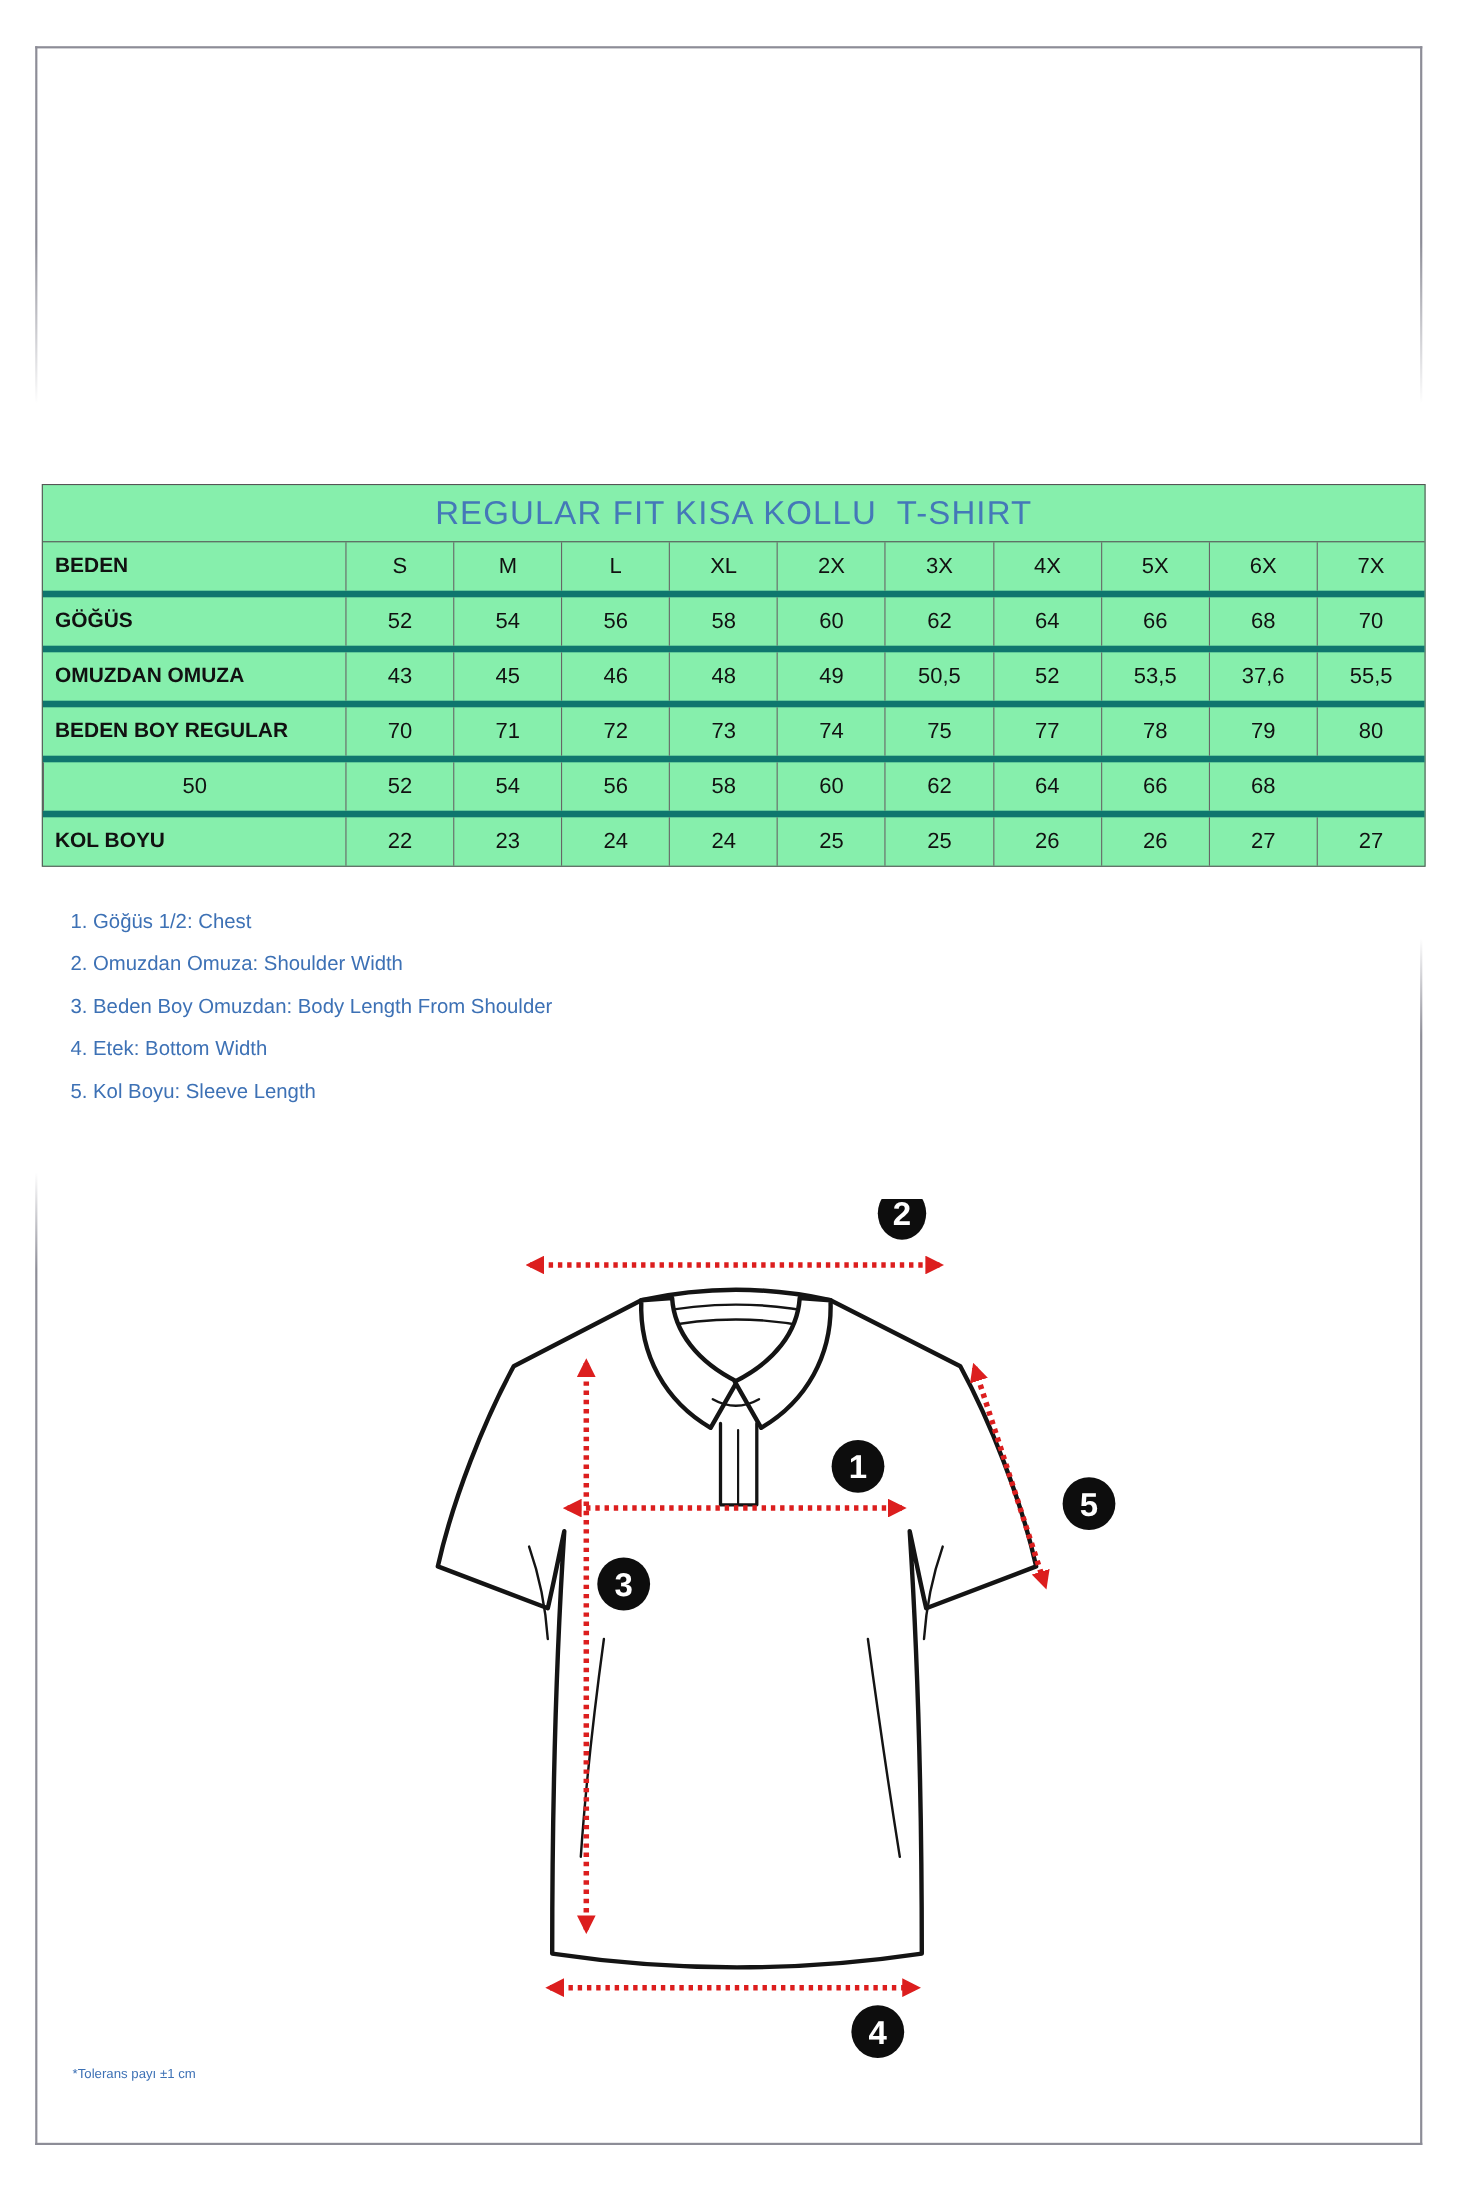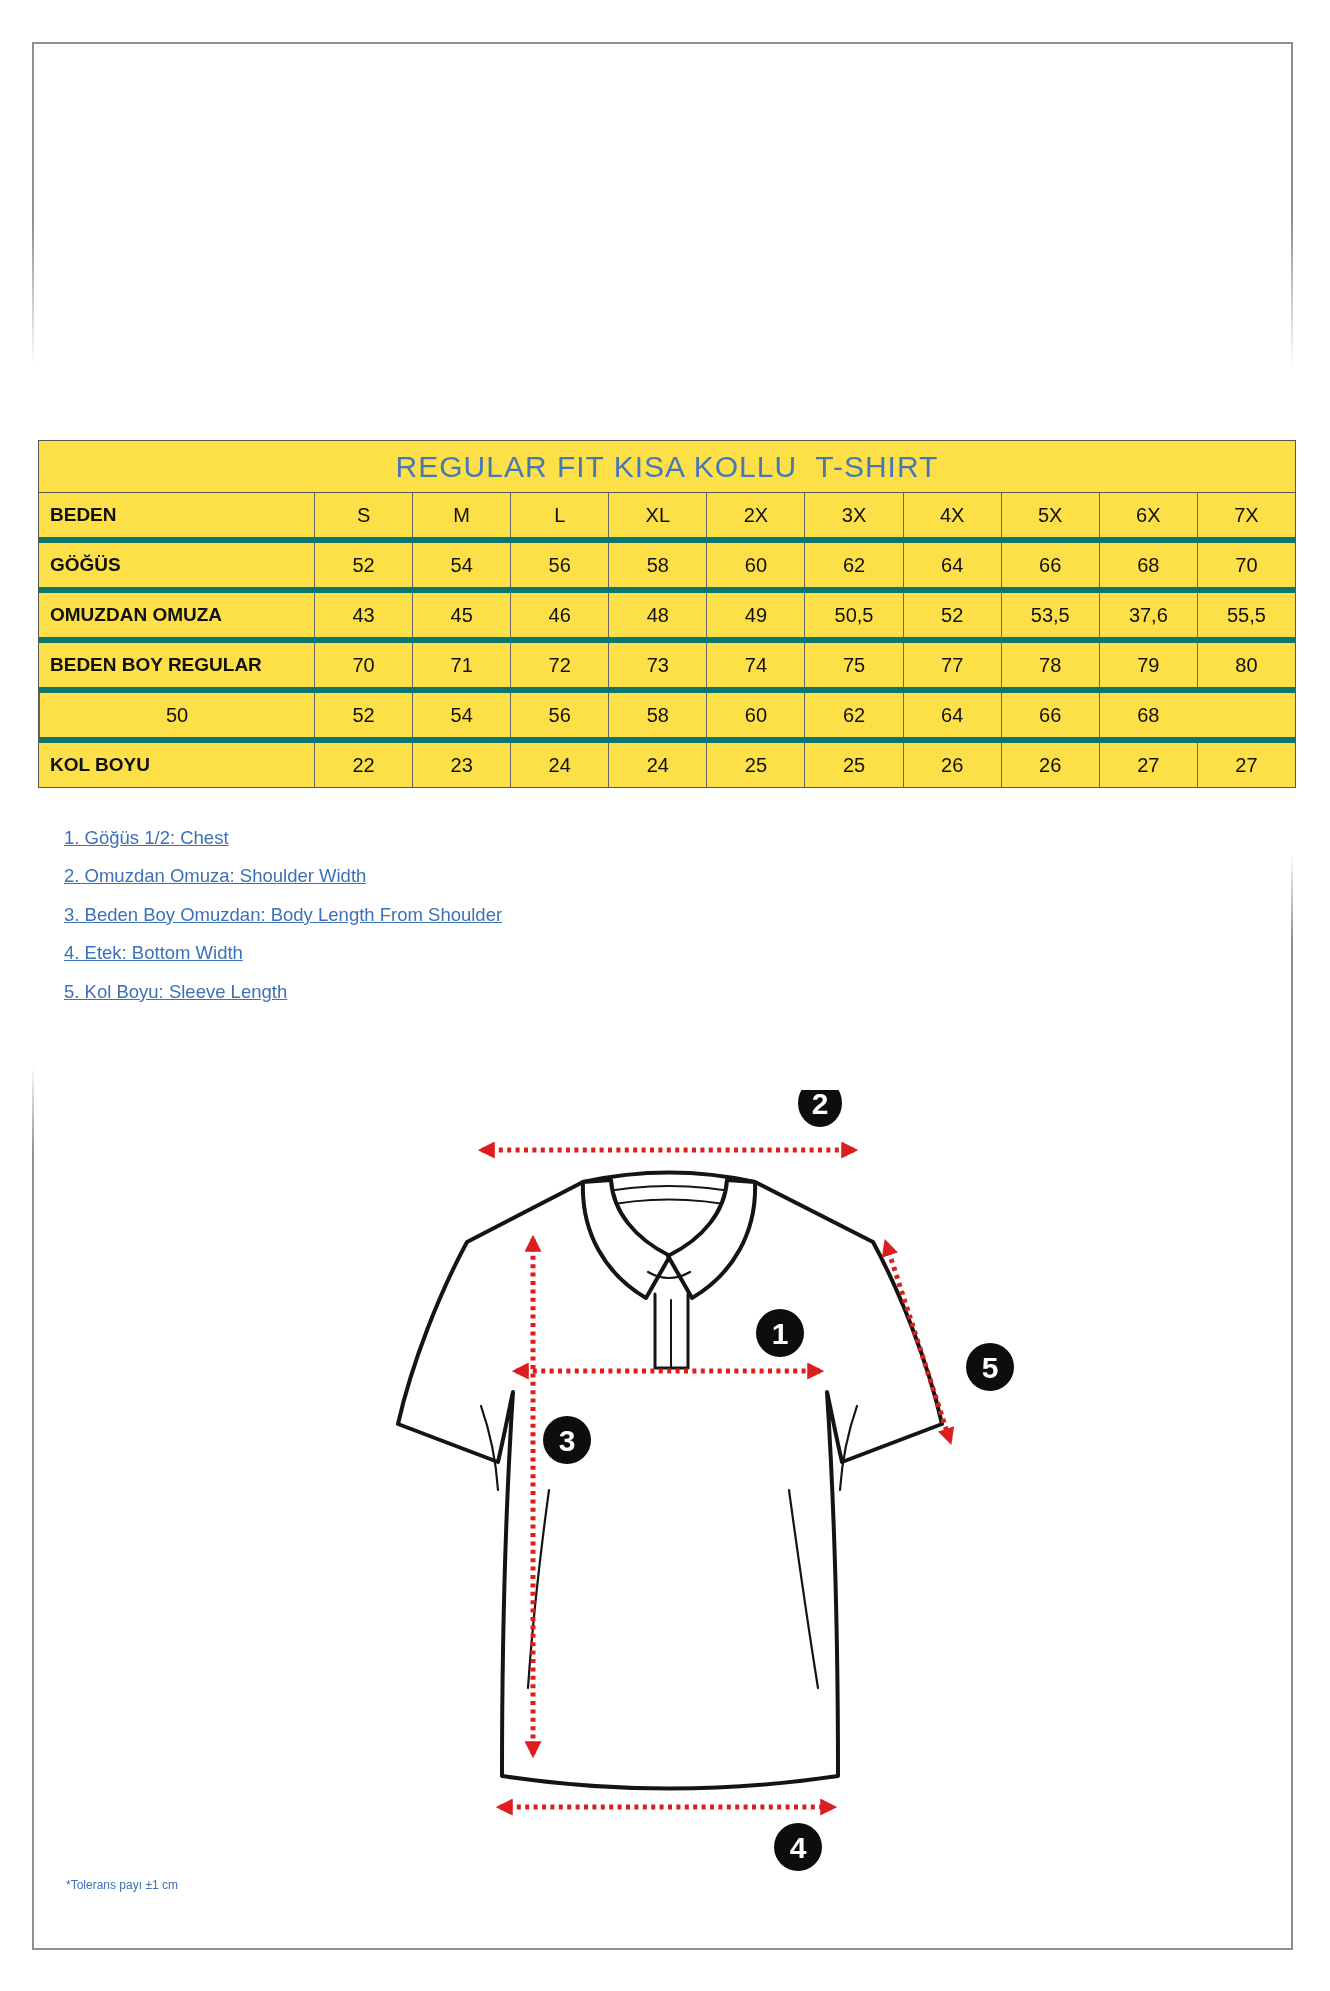--- a/index.html
+++ b/index.html
@@ -8,32 +8,32 @@
 
   
   .topbox-top{position:absolute;left:32px;top:42px;width:1261px;height:2px;background:#8d8d97;}
   .topbox-left{position:absolute;left:32px;top:42px;width:2px;height:325px;
     background:linear-gradient(to bottom,#8d8d97 55%,rgba(141,141,151,0));}
   .topbox-right{position:absolute;left:1291px;top:42px;width:2px;height:325px;
     background:linear-gradient(to bottom,#8d8d97 55%,rgba(141,141,151,0));}
 
   
   .size-table{position:absolute;left:38px;top:440px;width:1258px;border:1px solid #555;
-              box-sizing:border-box;background:#fde047;}
+              box-sizing:border-box;background:#86efac;}
   .tbl-title{height:51px;border-bottom:1px solid #555;display:flex;align-items:center;
              justify-content:center;color:#4478b8;font-size:30px;letter-spacing:1px;white-space:pre;}
   .t-row{display:grid;grid-template-columns:275px repeat(10,1fr);height:44px;}
   .t-row + .t-row{border-top:6px solid #0f766e;}
   .t-label{display:flex;align-items:center;padding-left:11px;font-weight:bold;font-size:19px;color:#111;}
   .t-cell{display:flex;align-items:center;justify-content:center;border-left:1px solid #666;
           font-size:20px;color:#111;}
 
   
   .legend{position:absolute;left:64px;top:827px;color:#3d71b5;font-size:18.5px;}
-  .legend-item{height:23px;margin-bottom:15.4px;white-space:pre;text-decoration:underline;}
+  .legend-item{height:23px;margin-bottom:15.4px;white-space:pre;}
 
   
   .diagbox-left{position:absolute;left:32px;top:1066px;width:2px;height:884px;
     background:linear-gradient(to bottom,rgba(141,141,151,0),#8d8d97 10%);}
   .diagbox-right{position:absolute;left:1291px;top:853px;width:2px;height:1097px;
     background:linear-gradient(to bottom,rgba(141,141,151,0),#8d8d97 8%);}
   .diagbox-bottom{position:absolute;left:32px;top:1948px;width:1261px;height:2px;background:#8d8d97;}
 
   .diagram-svg{position:absolute;left:350px;top:1090px;width:680px;height:810px;}
 

